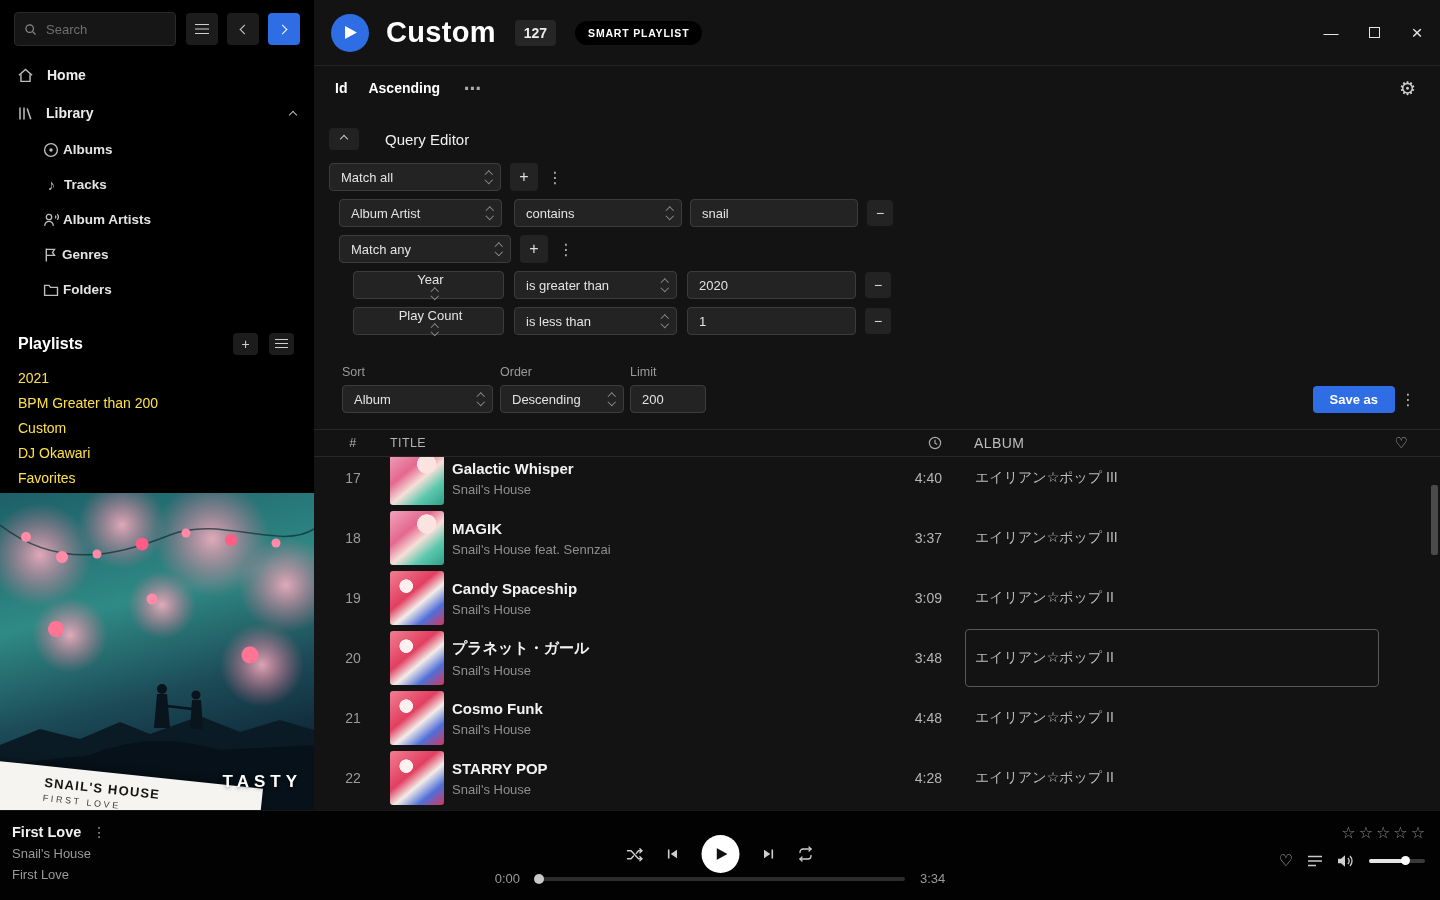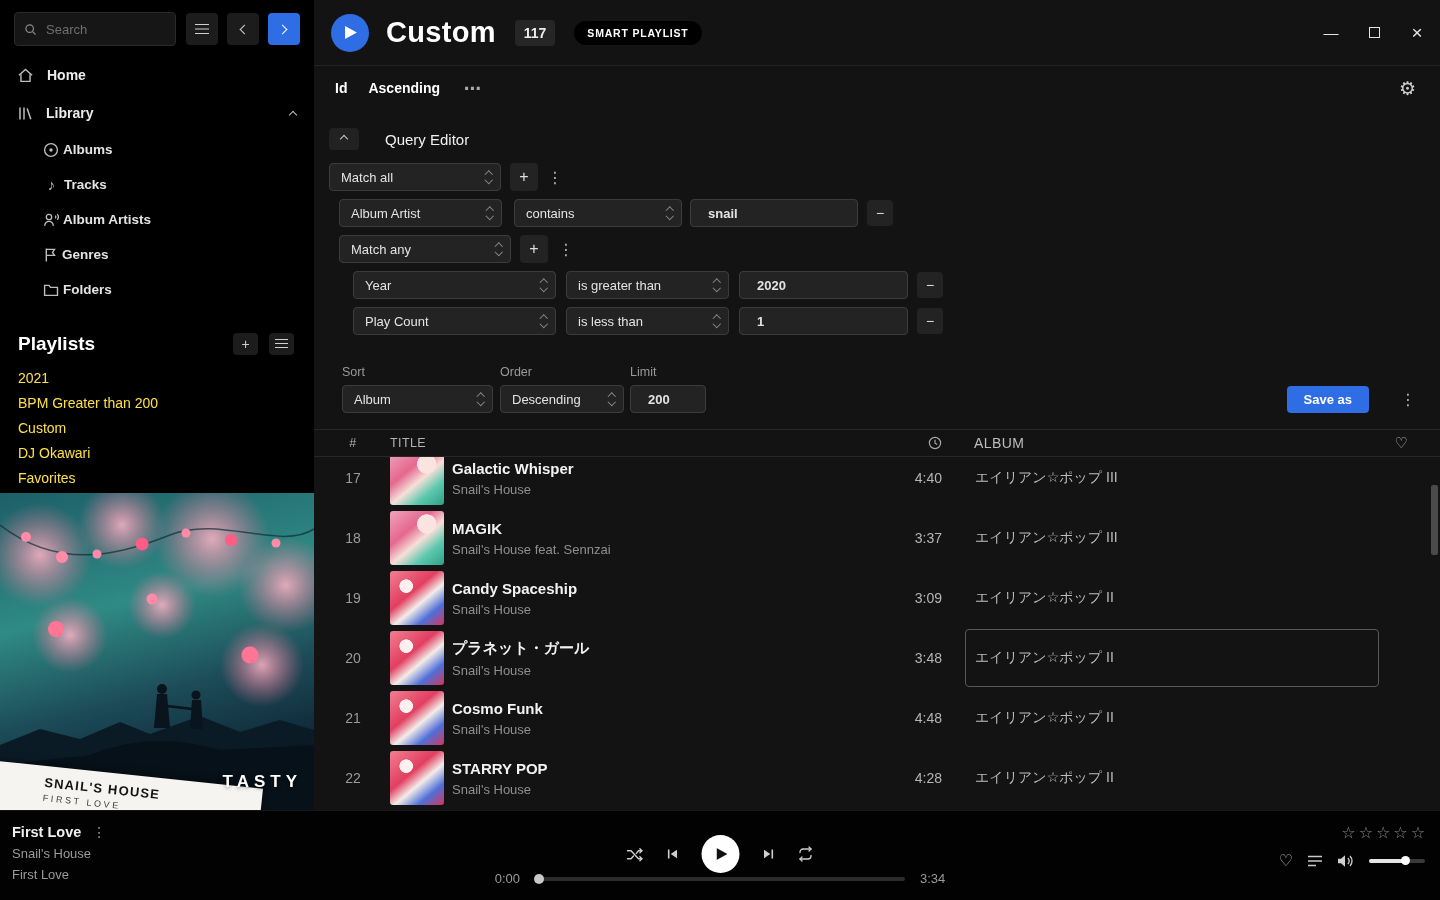--- a/index.html
+++ b/index.html
@@ -30,21 +30,21 @@
   .chev.left { transform: rotate(135deg); margin-left: 3px; }
   .chev.right { transform: rotate(-45deg); margin-right: 3px; }
   .chev.up { transform: rotate(-135deg); width: 6px; height: 6px; border-width: 1.6px; }
 
   .nav-item { height: 38px; display: flex; align-items: center; gap: 13px; padding: 0 18px 0 17px; font-size: 14px; font-weight: 700; color: #ececec; }
   .nav-item .spacer { margin-left: auto; color: #bdbdbd; }
   .nav-sub-item { height: 35px; display: flex; align-items: center; gap: 4px; padding-left: 43px; font-size: 13.5px; font-weight: 700; color: #e3e3e3; }
   .glyph-ico { color: #bdbdbd; font-size: 15px; width: 17px; text-align: center; }
 
   .pl-header { display: flex; align-items: center; margin: 26px 20px 10px 18px; }
-  .pl-header .pl-title { font-size: 19px; font-weight: 700; color: #fff; }
+  .pl-header .pl-title { font-size: 16px; font-weight: 700; color: #fff; }
   .pl-btn { width: 25px; height: 22px; background: #1c1c1c; border-radius: 4px; display: flex; align-items: center; justify-content: center; color: #cfcfcf; font-size: 14px; }
   .pl-btn.first { margin-left: auto; margin-right: 11px; }
   .q-lines { width: 13px; height: 10px; position: relative; }
   .q-lines::before { content: ""; position: absolute; top: 0; left: 0; right: 0; height: 1.4px; background: #cfcfcf; box-shadow: 0 4px 0 #cfcfcf, 0 8px 0 #cfcfcf; }
   .playlist-item { height: 25px; display: flex; align-items: center; padding-left: 18px; font-size: 14px; color: #fde047; }
 
   
   .cover { margin-top: auto; height: 317px; position: relative; overflow: hidden; background: #123a45; }
   .cover-banner { position: absolute; left: -14px; bottom: -12px; width: 272px; height: 62px; background: #f6f4f1;
     transform: rotate(6deg); transform-origin: left bottom; padding: 9px 0 0 54px; color: #141414; box-shadow: 0 -2px 8px rgba(0,0,0,.35); }
@@ -70,38 +70,38 @@
   .lt-gear { margin-left: auto; color: #cfcfcf; font-size: 19px; }
 
   
   .query { padding: 18px 26px 0 15px; flex: none; }
   .q-head { display: flex; align-items: center; margin-bottom: 13px; }
   .q-collapse { width: 30px; height: 22px; background: #222; border-radius: 4px; display: flex; align-items: center; justify-content: center; color: #c9c9c9; }
   .q-title { margin-left: 26px; font-size: 15px; color: #f0f0f0; }
   .q-row { display: flex; align-items: center; margin-bottom: 8px; }
   .sel, .tin { height: 28px; background: #232323; border: 1px solid #3c3c3c; border-radius: 4px; color: #e3e3e3; font-size: 13px; }
   .sel { display: inline-flex; align-items: center; justify-content: space-between; padding: 0 7px 0 11px; white-space: nowrap; flex: none; }
-  .tin { padding: 0 17px; outline: none; font-family: inherit; flex: none; font-weight: bold; }
+  .tin { padding: 0 11px; outline: none; font-family: inherit; flex: none; }
   .updown { width: 8px; height: 13px; position: relative; flex: none; margin-left: 8px; }
   .updown::before, .updown::after { content: ""; position: absolute; left: 1px; width: 4.5px; height: 4.5px; border-right: 1.4px solid #8f8f8f; border-bottom: 1.4px solid #8f8f8f; }
   .updown::before { top: 1.5px; transform: rotate(-135deg); }
   .updown::after { bottom: 1.5px; transform: rotate(45deg); }
   .sq-btn { width: 28px; height: 28px; background: #232323; border-radius: 4px; display: flex; align-items: center; justify-content: center; color: #dedede; font-size: 16px; flex: none; }
   .sq-btn.small { width: 26px; height: 26px; font-size: 14px; }
   .dots-btn { color: #b5b5b5; font-size: 16px; width: 14px; text-align: center; flex: none; }
-  .w172 { width: 172px; } .w163 { width: 163px; } .w168 { width: 168px; } .w171 { width: 203px; }
+  .w172 { width: 172px; } .w163 { width: 163px; } .w168 { width: 168px; } .w171 { width: 151px; flex-direction: column; }
   .w169 { width: 169px; } .w151 { width: 151px; } .w124 { width: 124px; } .w76 { width: 76px; }
   .ml10 { margin-left: 10px; } .ml24 { margin-left: 24px; }
   .g9 { margin-left: 9px; } .g8 { margin-left: 8px; } .g10 { margin-left: 10px; } .g12 { margin-left: 12px; }
 
   .sort-row { display: flex; align-items: flex-end; margin-top: 30px; padding-left: 13px; }
   .fgroup { display: flex; flex-direction: column; }
   .fgroup .flabel { font-size: 12.5px; color: #9a9a9a; margin-bottom: 6px; }
   .fgap1 { margin-left: 7px; } .fgap2 { margin-left: 6px; }
-  .save-group { margin-left: auto; display: flex; align-items: center; gap: 31px; }
+  .save-group { margin-left: auto; display: flex; align-items: center; gap: 5px; }
   .save-btn { height: 27px; padding: 0 17px; background: var(--accent); border-radius: 4px; color: #fff; font-size: 13px; font-weight: 700; display: flex; align-items: center; }
 
   
   .thead, .trow { display: flex; align-items: center; padding: 0 16px 0 14px; }
   .thead { height: 28px; margin-top: 16px; border-top: 1px solid #272727; border-bottom: 1px solid #272727; color: #b3b3b3; font-size: 12.5px; letter-spacing: .4px; flex: none; }
   .c-num { width: 50px; flex: none; text-align: center; }
   .h-title { flex: 1; min-width: 0; padding-left: 12px; }
   .c-art { width: 66px; flex: none; }
   .c-main { flex: 1; min-width: 0; padding-left: 8px; }
   .c-dur { width: 60px; flex: none; text-align: right; color: #b5b5b5; font-size: 14px; }
@@ -312,21 +312,21 @@
 
   <main class="main">
 
     <div class="page-header">
       <div class="play-circle">
         <svg width="12" height="13" viewBox="0 0 10 11" style="margin-left:2px">
             <path d="M0 0l10 5.5L0 11z" fill="#fff"></path>
           </svg>
       </div>
       <span class="page-title">Custom</span>
-      <span class="count-badge">117</span>
+      <span class="count-badge">127</span>
       <span class="type-badge">SMART PLAYLIST</span>
       <div class="win-controls">
         <span class="win-btn">
             <span>—</span>
           </span>
         <span class="win-btn">
             <span class="win-square"></span>
           </span>
         <span class="win-btn" style="font-size:19px">
             <span>×</span>

